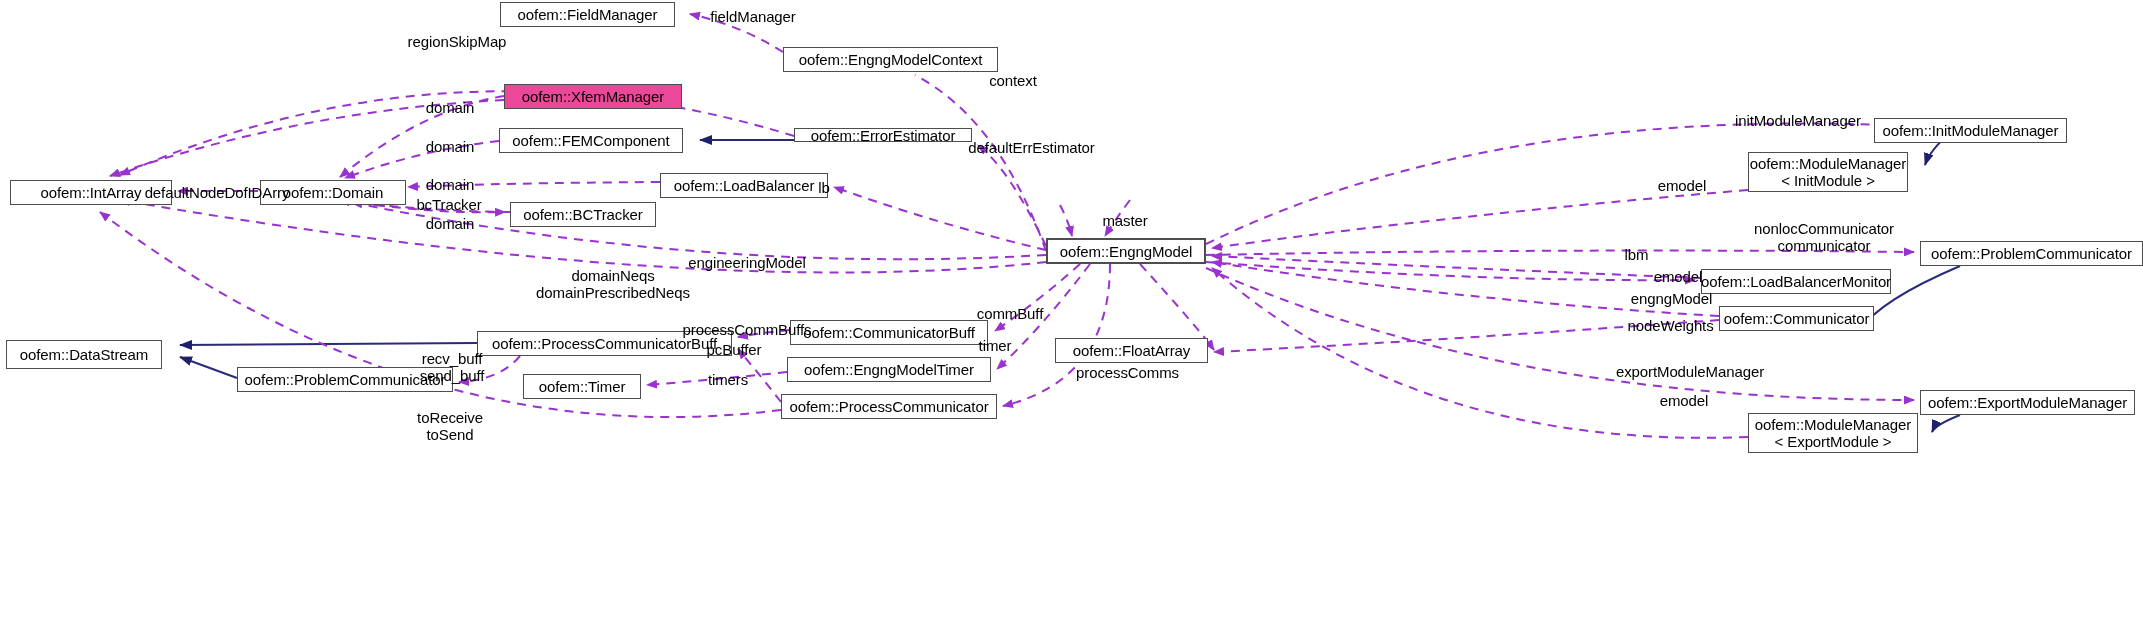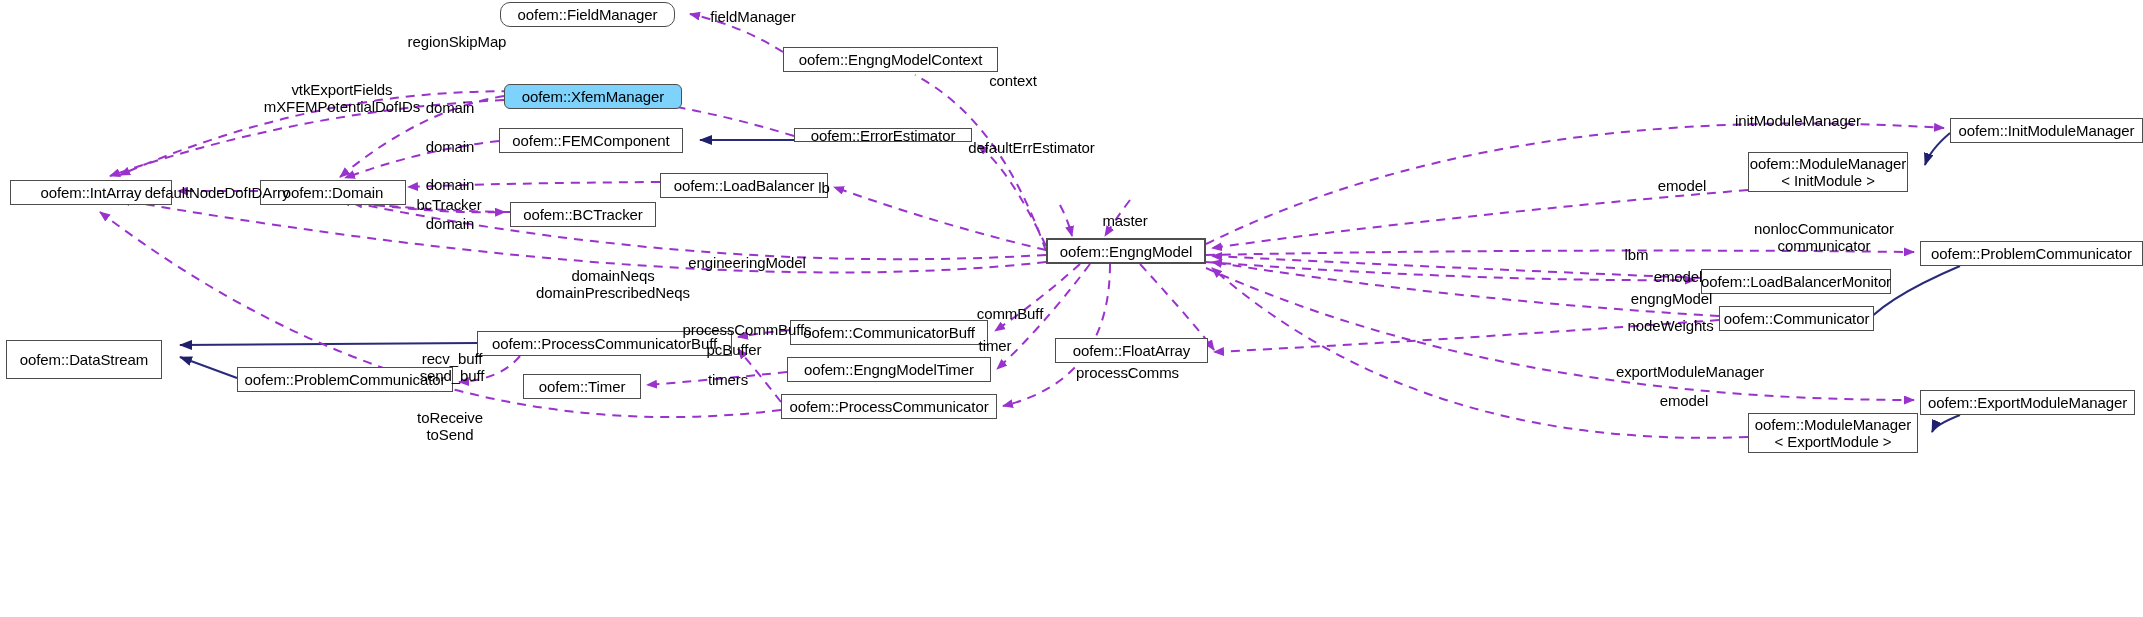--- a/index.html
+++ b/index.html
@@ -17,21 +17,21 @@
     color:#000000;
     font-size:15px;
     line-height:17px;
     text-align:center;
     display:flex;
     align-items:center;
     justify-content:center;
     white-space:pre;
     letter-spacing:-0.1px;
   }
-  .node.highlight{background:#7dd3fc;border-radius:6px;}
+  .node.highlight{background:#ec4899;}
   .node span{display:block;}
   .edge-label{
     position:absolute;
     font-size:15px;
     line-height:17px;
     color:#000;
     white-space:pre;
     text-align:center;
     letter-spacing:-0.1px;
     pointer-events:none;
@@ -124,51 +124,49 @@
     <path class="dashed" d="M1206,268 Q1500,400 1914,400" marker-end="url(#pa)"></path>
 
     <path class="dashed" d="M1748,437 Q1420,450 1212,268" marker-end="url(#pa)"></path>
 
     <path class="dashed" d="M1130,200 Q1115,220 1105,236" marker-end="url(#pa)"></path>
     <path class="dashed" d="M1060,205 Q1068,220 1072,236" marker-end="url(#pa)"></path>
   </svg>
 
   <div class="node" style="left:10px;top:180px;width:162px;height:25px;"><span>oofem::IntArray</span></div>
   <div class="node" style="left:260px;top:180px;width:146px;height:25px;"><span>oofem::Domain</span></div>
-  <div class="node" style="left:500px;top:2px;width:175px;height:25px;border-radius:10px;"><span>oofem::FieldManager</span></div>
+  <div class="node" style="left:500px;top:2px;width:175px;height:25px;"><span>oofem::FieldManager</span></div>
   <div class="node highlight" style="left:504px;top:84px;width:178px;height:25px;"><span>oofem::XfemManager</span></div>
   <div class="node" style="left:499px;top:128px;width:184px;height:25px;"><span>oofem::FEMComponent</span></div>
   <div class="node" style="left:660px;top:173px;width:168px;height:25px;"><span>oofem::LoadBalancer</span></div>
   <div class="node" style="left:510px;top:202px;width:146px;height:25px;"><span>oofem::BCTracker</span></div>
   <div class="node" style="left:783px;top:47px;width:215px;height:25px;justify-content:center;"><span>oofem::EngngModelContext</span></div>
   <div class="node" style="left:794px;top:128px;width:178px;height:14px;"><span>oofem::ErrorEstimator</span></div>
-  <div class="node" style="left:6px;top:340px;width:156px;height:39px;"><span>oofem::DataStream</span></div>
+  <div class="node" style="left:6px;top:340px;width:156px;height:29px;"><span>oofem::DataStream</span></div>
   <div class="node" style="left:237px;top:367px;width:216px;height:25px;"><span>oofem::ProblemCommunicator</span></div>
   <div class="node" style="left:477px;top:331px;width:255px;height:25px;"><span>oofem::ProcessCommunicatorBuff</span></div>
   <div class="node" style="left:523px;top:374px;width:118px;height:25px;"><span>oofem::Timer</span></div>
   <div class="node" style="left:790px;top:320px;width:198px;height:25px;"><span>oofem::CommunicatorBuff</span></div>
   <div class="node" style="left:787px;top:357px;width:204px;height:25px;"><span>oofem::EngngModelTimer</span></div>
   <div class="node" style="left:781px;top:394px;width:216px;height:25px;"><span>oofem::ProcessCommunicator</span></div>
   <div class="node" style="left:1055px;top:338px;width:153px;height:25px;"><span>oofem::FloatArray</span></div>
   <div class="node" style="left:1046px;top:238px;width:160px;height:26px;border-width:2px;"><span>oofem::EngngModel</span></div>
-  <div class="node" style="left:1950px;top:118px;width:193px;height:25px;"><span>oofem::InitModuleManager</span></div>
+  <div class="node" style="left:1874px;top:118px;width:193px;height:25px;"><span>oofem::InitModuleManager</span></div>
   <div class="node" style="left:1748px;top:152px;width:160px;height:40px;"><span>oofem::ModuleManager
 &lt; InitModule &gt;</span></div>
   <div class="node" style="left:1920px;top:241px;width:223px;height:25px;"><span>oofem::ProblemCommunicator</span></div>
   <div class="node" style="left:1701px;top:269px;width:190px;height:25px;"><span>oofem::LoadBalancerMonitor</span></div>
   <div class="node" style="left:1719px;top:306px;width:155px;height:25px;"><span>oofem::Communicator</span></div>
   <div class="node" style="left:1920px;top:390px;width:215px;height:25px;"><span>oofem::ExportModuleManager</span></div>
   <div class="node" style="left:1748px;top:413px;width:170px;height:40px;"><span>oofem::ModuleManager
 &lt; ExportModule &gt;</span></div>
 
   <div class="edge-label" style="left:683px;top:8px;width:140px;">fieldManager</div>
   <div class="edge-label" style="left:392px;top:33px;width:130px;">regionSkipMap</div>
   <div class="edge-label" style="left:968px;top:72px;width:90px;">context</div>
-  <div class="edge-label" style="left:247px;top:81px;width:190px;">vtkExportFields
-mXFEMPotentialDofIDs</div>
   <div class="edge-label" style="left:410px;top:99px;width:80px;">domain</div>
   <div class="edge-label" style="left:1713px;top:112px;width:170px;">initModuleManager</div>
   <div class="edge-label" style="left:410px;top:138px;width:80px;">domain</div>
   <div class="edge-label" style="left:944px;top:139px;width:175px;">defaultErrEstimator</div>
   <div class="edge-label" style="left:410px;top:176px;width:80px;">domain</div>
   <div class="edge-label" style="left:809px;top:179px;width:30px;">lb</div>
   <div class="edge-label" style="left:117px;top:184px;width:200px;">defaultNodeDofIDArry</div>
   <div class="edge-label" style="left:1642px;top:177px;width:80px;">emodel</div>
   <div class="edge-label" style="left:404px;top:196px;width:90px;">bcTracker</div>
   <div class="edge-label" style="left:410px;top:215px;width:80px;">domain</div>

